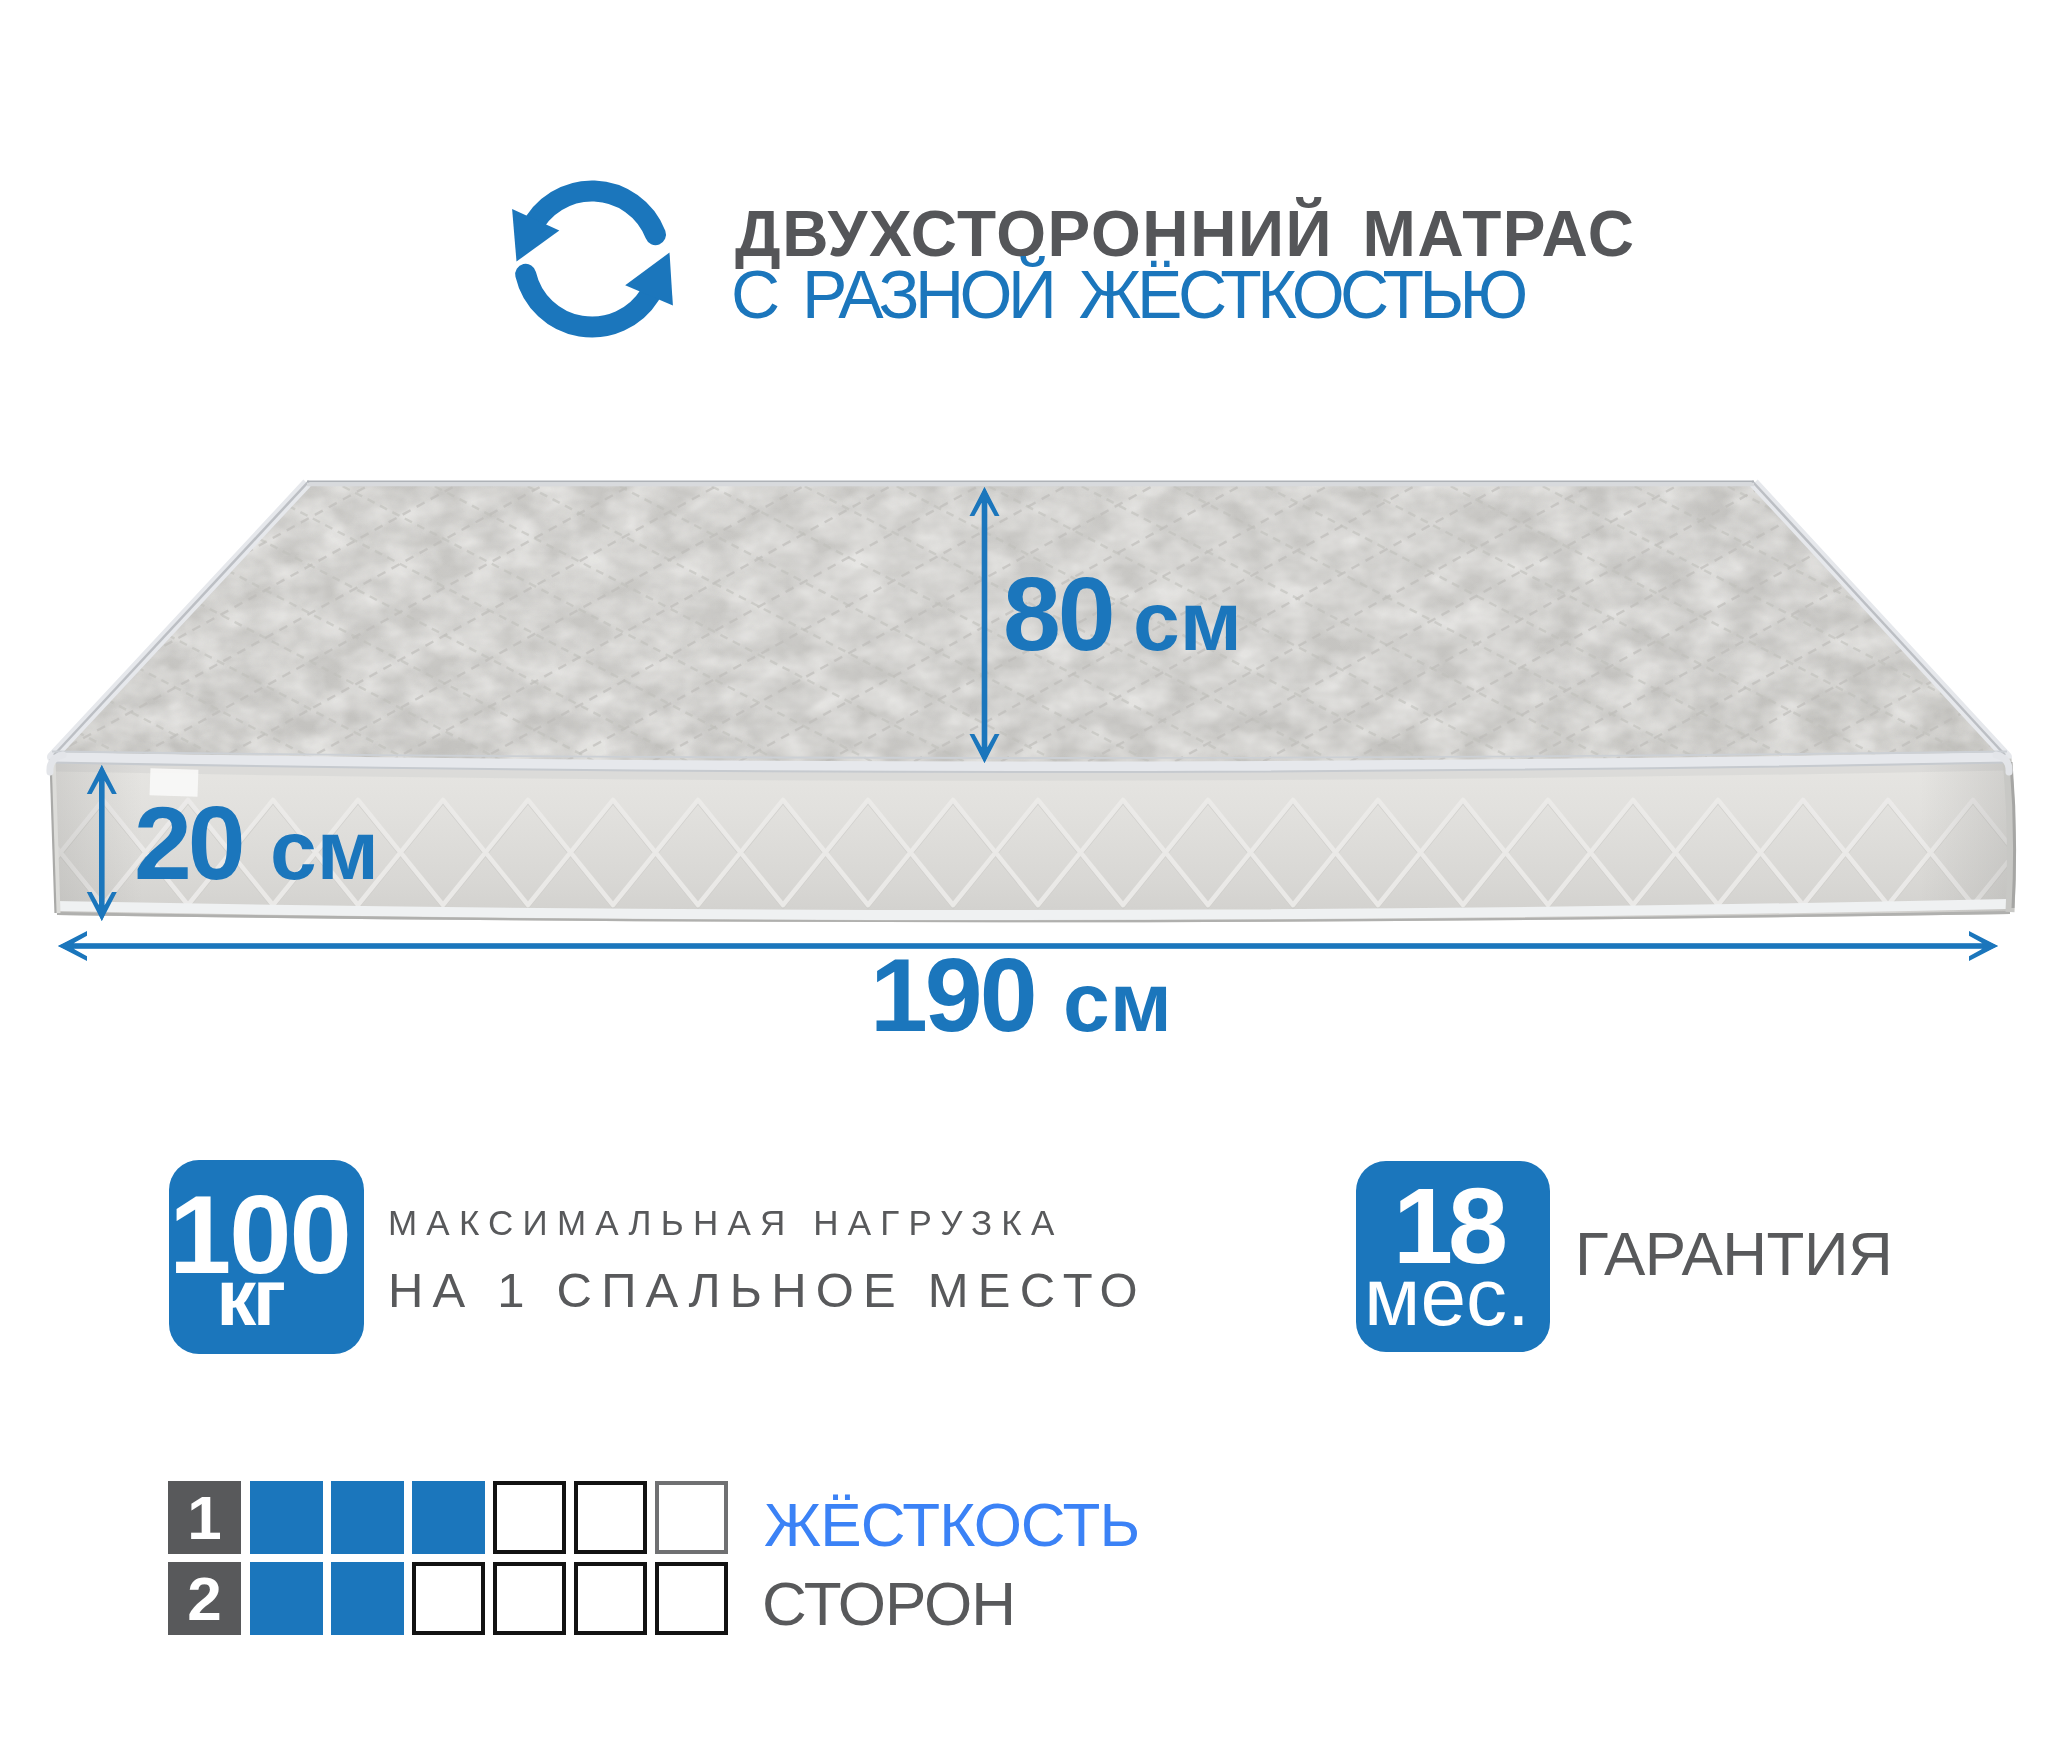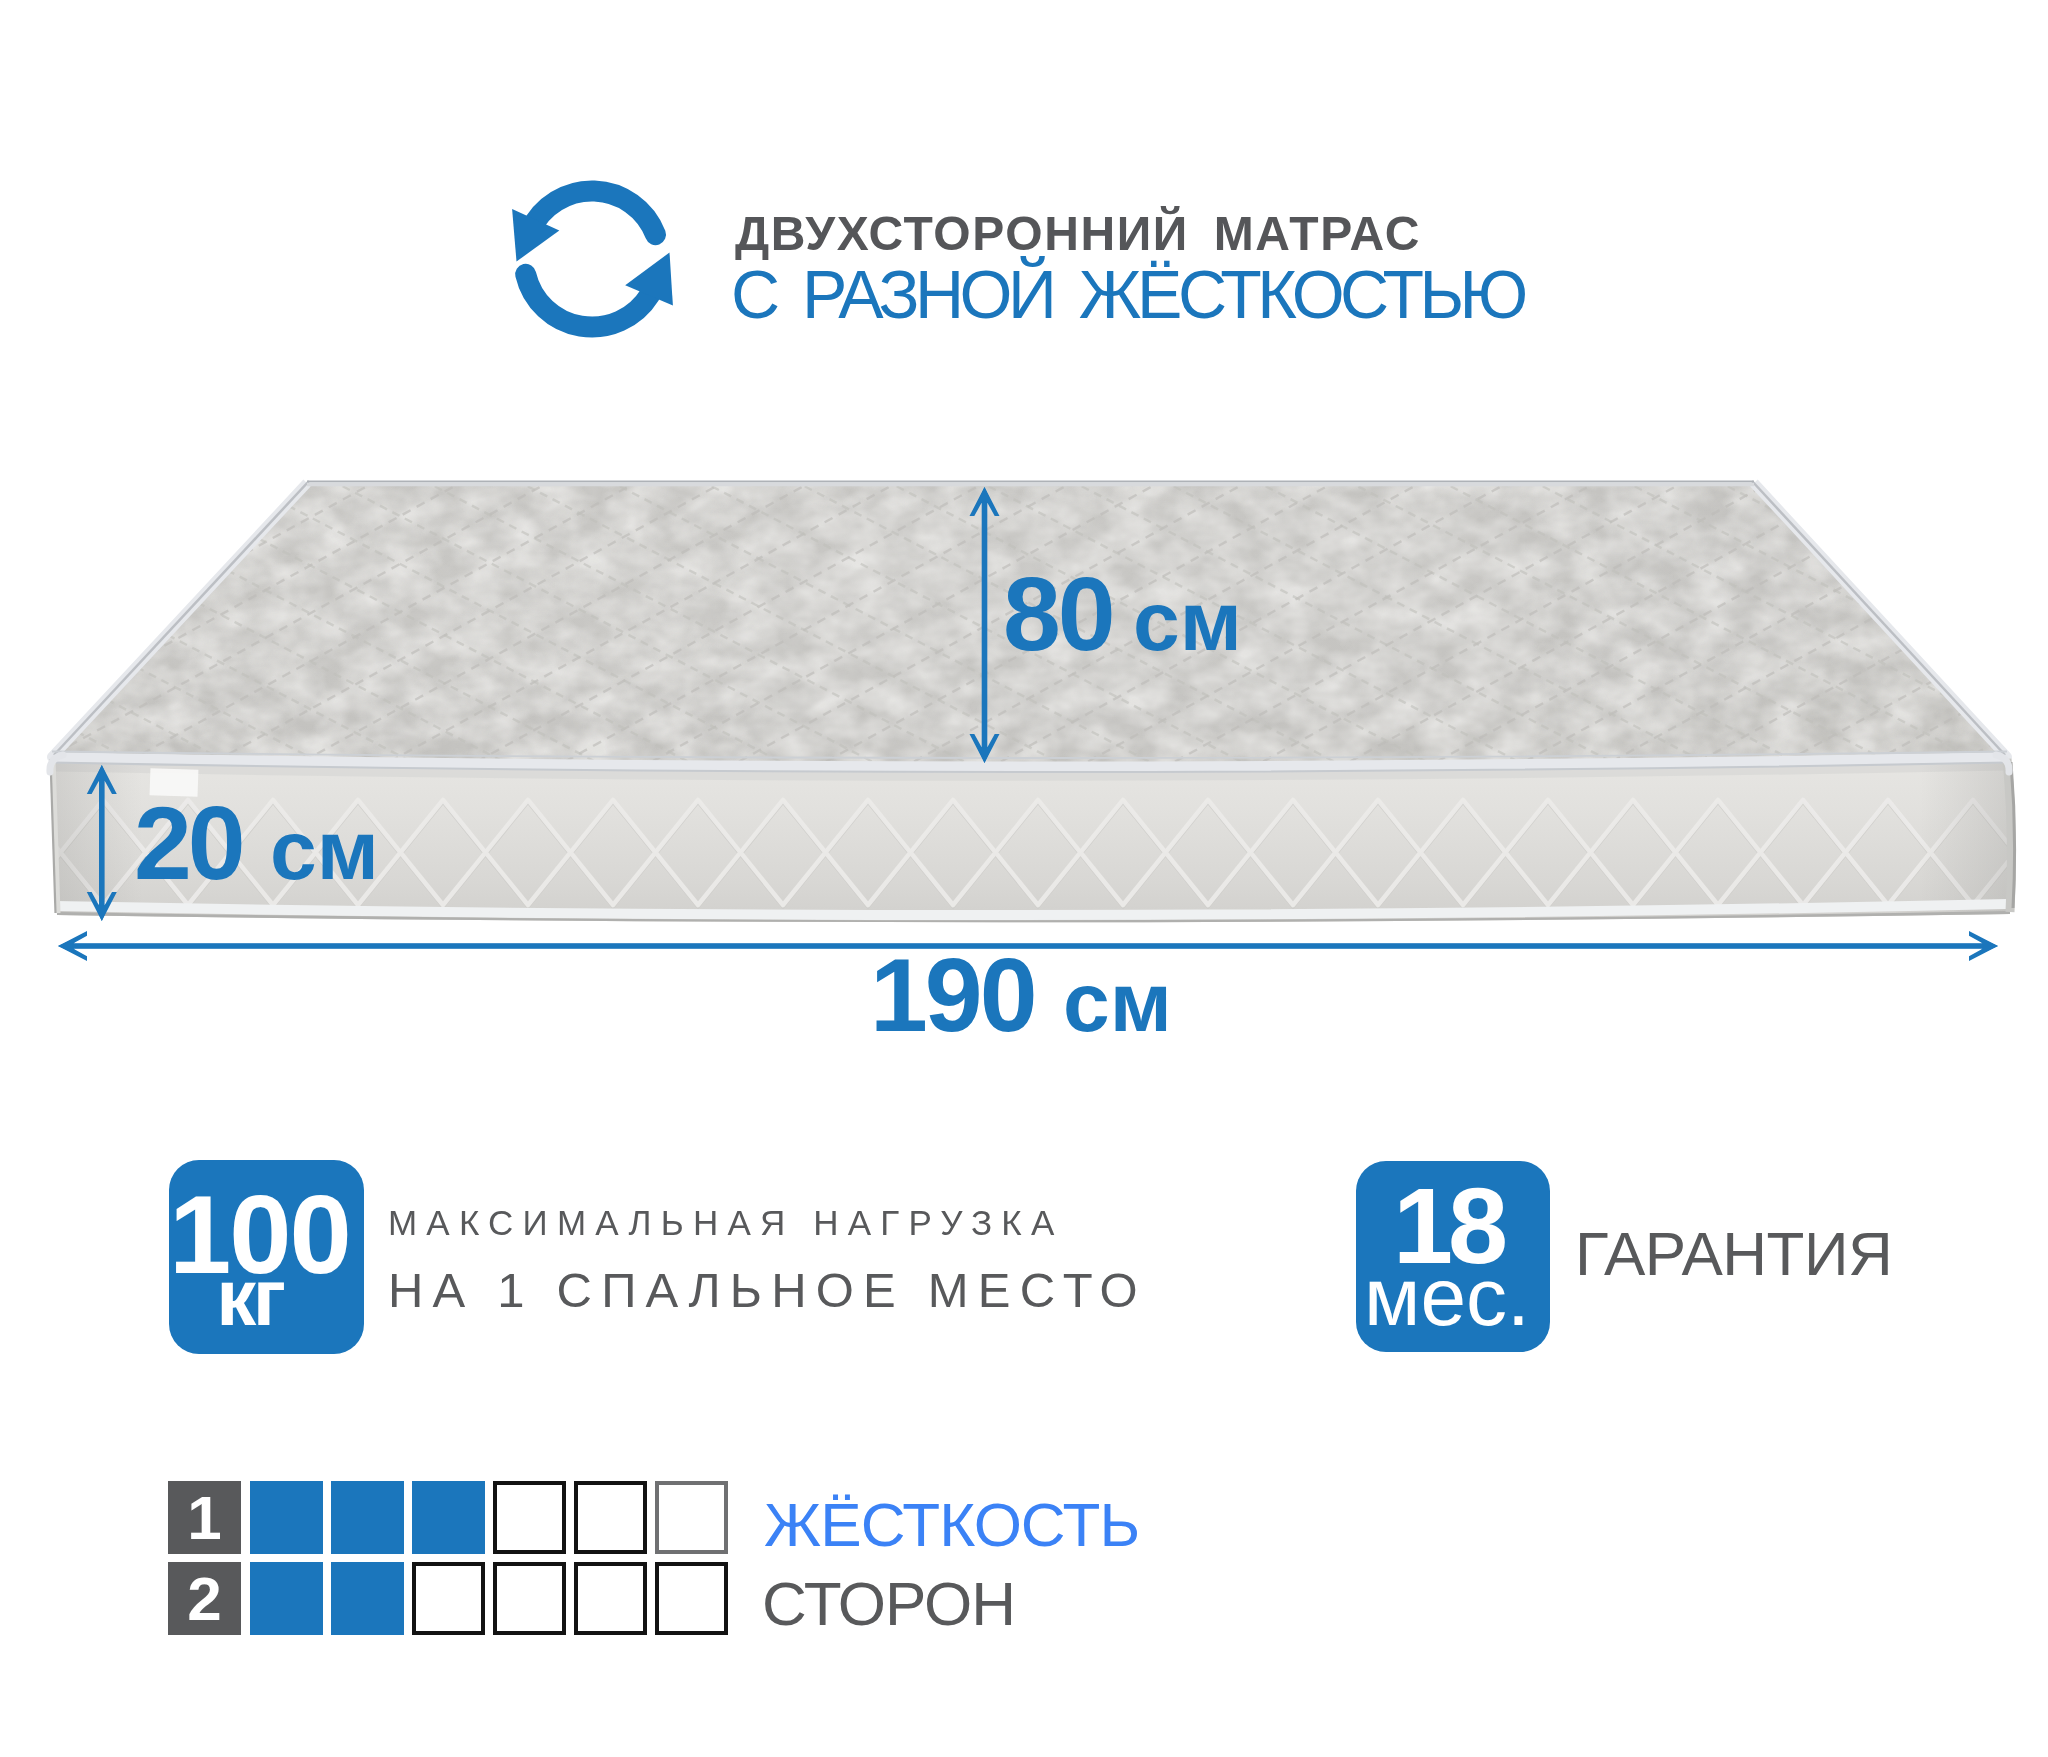--- a/index.html
+++ b/index.html
@@ -12,21 +12,21 @@
 
 <svg class="abs" style="left:490px;top:160px;" width="210" height="200" viewBox="0 0 210 200">
   <g transform="translate(-490,-160)" fill="none" stroke="#1b76bc" stroke-width="21">
     <path d="M 655.5,234.6 A 68,68 0 0 0 530.4,230.3" stroke-linecap="round"></path>
     <path d="M 525.7,274.3 A 68,68 0 0 0 649.7,295.0" stroke-linecap="round"></path>
     <polygon points="516.5,261.5 512.1,209.0 559.3,230.6" fill="#1b76bc" stroke="none"></polygon>
     <polygon points="669.5,252.5 672.9,305.4 625.2,285.3" fill="#1b76bc" stroke="none"></polygon>
   </g>
 </svg>
 
-<div class="abs" style="left:735px;top:196px;font-size:48px;line-height:76px;font-weight:bold;color:#555659;letter-spacing:1.6px;word-spacing:10px;">ДВУХСТОРОННИЙ МАТРАС</div>
+<div class="abs" style="left:735px;top:196px;font-size:64px;line-height:76px;font-weight:bold;color:#555659;letter-spacing:1.6px;word-spacing:10px;">ДВУХСТОРОННИЙ МАТРАС</div>
 
 <div class="abs" style="left:731px;top:261px;font-size:68px;line-height:67px;font-weight:normal;color:#1b76bc;letter-spacing:-4.5px;word-spacing:12px;">С РАЗНОЙ ЖЁСТКОСТЬЮ</div>
 
 <svg class="abs" style="left:0;top:0;" width="2048" height="1757" viewBox="0 0 2048 1757">
   <defs>
     <linearGradient id="faceGrad" x1="0" y1="757" x2="0" y2="925" gradientUnits="userSpaceOnUse">
       <stop offset="0" stop-color="#e7e6e3"></stop>
       <stop offset="0.3" stop-color="#e2e1de"></stop>
       <stop offset="0.75" stop-color="#d8d7d4"></stop>
       <stop offset="1" stop-color="#d0cfcc"></stop>

